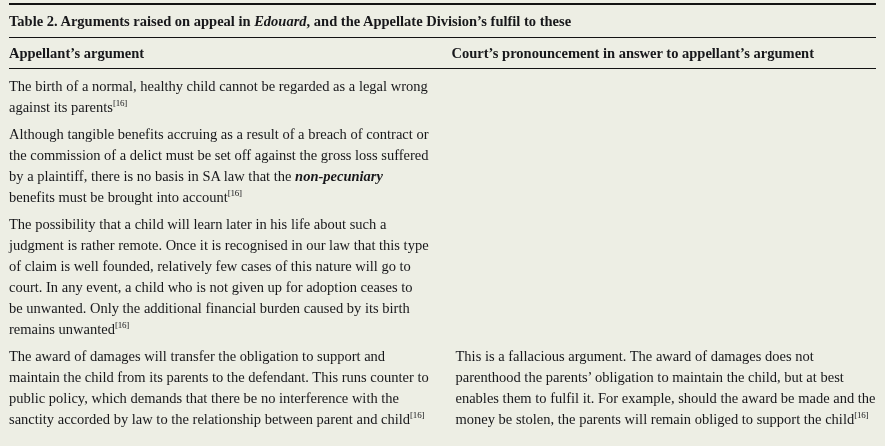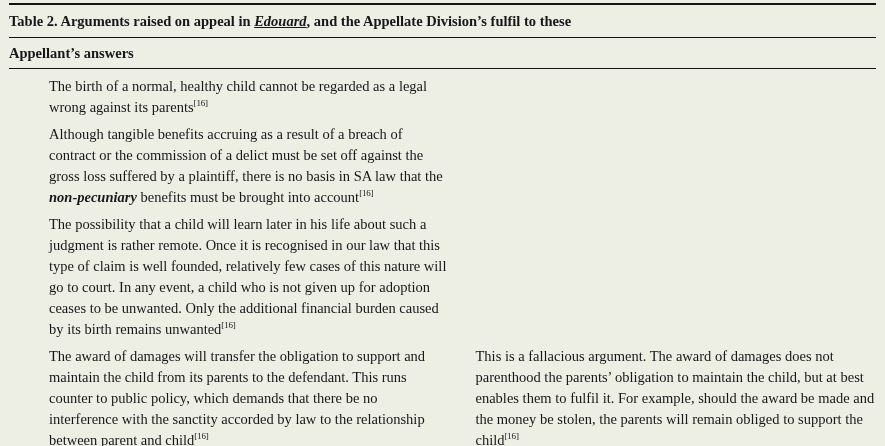--- a/index.html
+++ b/index.html
@@ -25,40 +25,39 @@
     border: 0;
     border-top: 1.6px solid #131313;
     margin: 0;
   }
   .table-title {
     font-size: 14.5px;
     font-weight: bold;
     padding: 7px 0 6px 0;
     line-height: 1.3;
   }
-  .table-title em { font-style: italic; text-decoration: underline; }
+  .table-title em { font-style: italic; }
   .head-row {
     display: grid;
     grid-template-columns: 1fr 1fr;
     column-gap: 18px;
     padding: 6px 0 5px 0;
     font-size: 14.5px;
     font-weight: bold;
     line-height: 1.3;
   }
   .body-rows { padding-top: 4px; }
   .row {
     display: grid;
     grid-template-columns: 1fr 1fr;
     column-gap: 26px;
     padding: 3px 0 3px 0;
     font-size: 14.5px;
     line-height: 21px;
     align-items: start;
-    margin-left: 40px;
   }
   .cell { text-align: left; }
   .cell em { font-style: italic; font-weight: bold; }
   sup.ref {
     font-size: 9px;
     line-height: 0;
     vertical-align: super;
     letter-spacing: -0.2px;
   }
 </style>
@@ -67,21 +66,22 @@
 
 <div class="sheet">
 
   <hr class="rule-thick">
 
   <div class="table-title"><span>Table 2. Arguments raised on appeal in </span><em>Edouard</em><span>, and the Appellate Division’s fulfil to these</span></div>
 
   <hr class="rule-thin">
 
   <div class="head-row">
-    <div class="cell">Appellant’s answers</div>
+    <div class="cell">Appellant’s argument</div>
+    <div class="cell">Court’s pronouncement in answer to appellant’s argument</div>
   </div>
 
   <hr class="rule-thin">
 
   <div class="body-rows">
 
     <div class="row">
       <div class="cell"><span>The birth of a normal, healthy child cannot be regarded as a legal wrong against its parents</span><sup class="ref">[16]</sup></div>
     </div>
 

